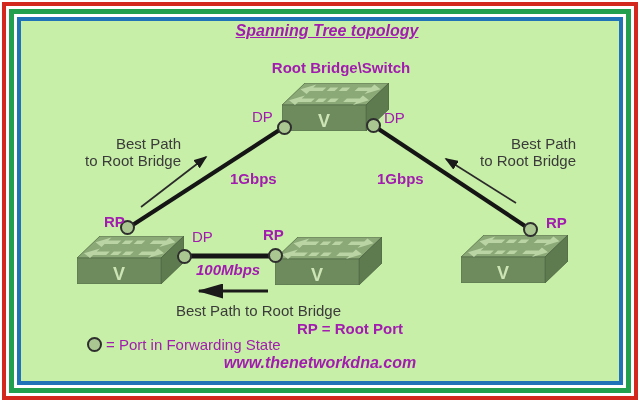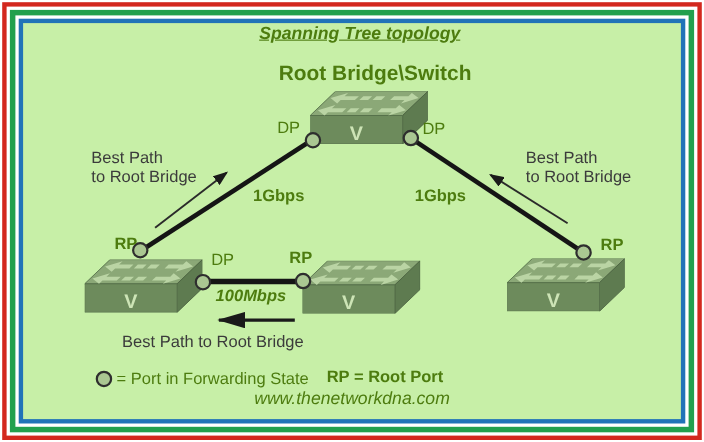--- a/index.html
+++ b/index.html
@@ -7,38 +7,38 @@
     width:640px;height:402px;position:relative;overflow:hidden;
     background:#ffffff;font-family:"Liberation Sans",sans-serif;
   }
   .canvas{
     position:absolute;left:21px;top:21px;width:598px;height:360px;
     background:#c7efa7;
     box-shadow:0 0 0 4px #2173b8,0 0 0 7px #ffffff,0 0 0 12px #22a04e,
                0 0 0 15px #ffffff,0 0 0 19px #d3281e;
     z-index:0;
   }
-  .lbl{position:absolute;color:#4d7c0f;font-size:15px;line-height:17px;z-index:4;white-space:nowrap;}
+  .lbl{position:absolute;color:#a21caf;font-size:15px;line-height:17px;z-index:4;white-space:nowrap;}
   .bold{font-weight:bold;}
   .title{
     top:22px;left:187px;width:280px;text-align:center;
     font-size:16px;font-weight:bold;font-style:italic;text-decoration:underline;
   }
-  .rootlbl{top:59px;left:241px;width:200px;text-align:center;font-size:19px;font-weight:bold;}
-  .bp{color:#3b3b3b;text-align:left;}
+  .rootlbl{top:59px;left:241px;width:200px;text-align:center;font-size:15px;font-weight:bold;}
+  .bp{color:#3b3b3b;text-align:right;}
   .sw{position:absolute;width:107px;height:48px;z-index:2;}
   .port{
     position:absolute;width:11px;height:11px;border-radius:50%;
     background:#aac792;border:2px solid #2e2e2e;z-index:3;
   }
   #overlay{position:absolute;left:0;top:0;width:640px;height:402px;z-index:1;pointer-events:none;}
   .legend-circle{position:absolute;left:87px;top:337px;z-index:4;}
   .footer{
     top:354px;left:0;width:640px;text-align:center;
-    font-size:16px;font-weight:normal;font-style:italic;
+    font-size:16px;font-weight:bold;font-style:italic;
   }
 </style>
 </head>
 <body>
 
 <div class="canvas"></div>
 
 <svg id="overlay">
   <defs>
     <marker id="ahThin" markerWidth="8" markerHeight="6" refX="7" refY="3" orient="auto" markerUnits="strokeWidth">
@@ -150,15 +150,15 @@
 
 <div class="port" style="left:277px;top:120px;"></div>
 <div class="port" style="left:366px;top:118px;"></div>
 <div class="port" style="left:120px;top:220px;"></div>
 <div class="port" style="left:177px;top:249px;"></div>
 <div class="port" style="left:268px;top:248px;"></div>
 <div class="port" style="left:523px;top:222px;"></div>
 
 <div class="port legend-circle"></div>
 <div class="lbl" style="left:106px;top:336px;">= Port in Forwarding State</div>
-<div class="lbl bold" style="left:297px;top:334px;">RP = Root Port</div>
+<div class="lbl bold" style="left:297px;top:320px;">RP = Root Port</div>
 
 <div class="lbl footer">www.thenetworkdna.com</div>
 
 </body></html>

